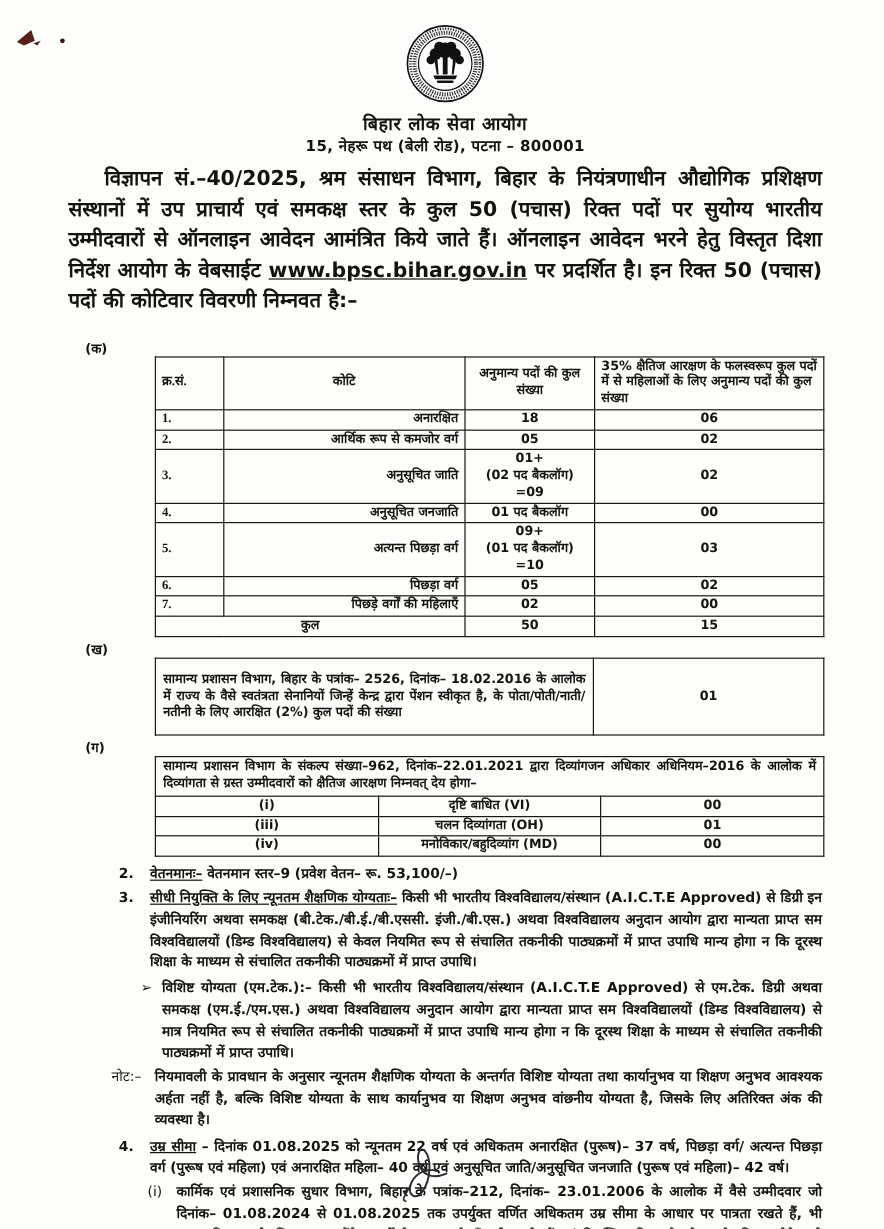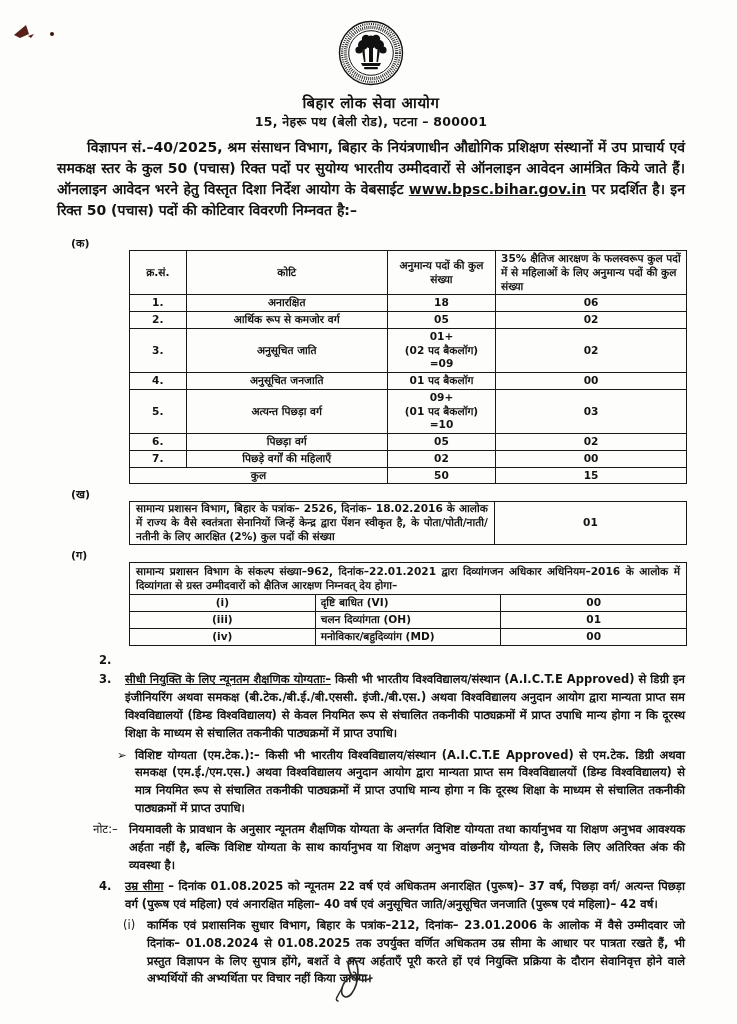--- a/index.html
+++ b/index.html
@@ -13,41 +13,41 @@
   .page{position:relative;width:737px;height:1024px;overflow:hidden;font-weight:600;}
   .content{position:absolute;left:57px;top:20px;width:628px;}
 
   
   .header{text-align:center;}
   .seal{display:inline-block;width:66px;height:66px;}
   .org-name{font-size:15px;font-weight:bold;margin-top:2px;letter-spacing:.5px;}
   .address{font-size:12.5px;font-weight:bold;margin-top:1px;letter-spacing:.3px;}
 
   
-  .intro{margin-top:7px;font-size:14px;line-height:1.5;text-align:justify;text-indent:30px;}
+  .intro{margin-top:7px;font-size:17px;line-height:1.5;text-align:justify;text-indent:30px;}
   .weblink{font-weight:bold;text-decoration:underline;}
 
   .sec-label{font-size:11px;margin:2px 0 0 14px;}
 
   
   table{border-collapse:collapse;margin-left:72px;width:558px;table-layout:fixed;}
   table,th,td{border:1.4px solid #1a1815;}
   th,td{padding:1px 5px;font-size:10.6px;line-height:1.3;vertical-align:middle;}
   th{font-weight:bold;}
-  .t1-c1{width:9%;text-align:center;}
-  .t1-c2{width:37%;text-align:center;}
+  .t1-c1{width:9%;text-align:left;font-family:Liberation Serif, serif;}
+  .t1-c2{width:37%;text-align:right;}
   .t1-c3{width:19%;text-align:center;white-space:pre-line;}
   .t1-c4{width:35%;text-align:center;}
   th.t1-c4{text-align:left;}
   .total-row td{font-weight:bold;}
-  .t2-left{width:66%;text-align:justify;padding:0 6px;}
+  .t2-left{width:66%;text-align:justify;padding:11px 6px;}
   .t2-right{width:34%;text-align:center;}
   .t3-intro{text-align:justify;padding:2px 6px;}
   .t3-c1{width:13%;text-align:center;}
-  .t3-c2{width:52%;text-align:left;}
+  .t3-c2{width:52%;text-align:center;}
   .t3-c3{width:35%;text-align:center;}
 
   
   .item{display:flex;margin-top:6px;font-size:11.5px;line-height:1.55;}
   .item .num{flex:0 0 26px;margin-left:42px;font-weight:bold;}
   .item .body{flex:1;text-align:justify;}
   .hd-bu{font-weight:bold;text-decoration:underline;}
   .hd-b{font-weight:bold;}
   .bullet-item .num{flex:0 0 18px;margin-left:60px;font-weight:bold;}
   .note-item .num{flex:0 0 36px;margin-left:36px;font-weight:normal;white-space:nowrap;}
@@ -190,20 +190,21 @@
       <tr>
         <td class="t3-c1">(iv)</td>
         <td class="t3-c2">मनोविकार/बहुदिव्यांग (MD)</td>
         <td class="t3-c3">00</td>
       </tr>
     </tbody>
       </table>
 
     <div class="item">
       <span class="num">2.</span>
+      <div class="body"><span class="hd-bu">वेतनमानः–</span><span> वेतनमान स्तर–9 (प्रवेश वेतन– रू. 53,100/–)</span></div>
     </div>
 
     <div class="item" style="margin-top:2px">
       <span class="num">3.</span>
       <div class="body"><span class="hd-bu">सीधी नियुक्ति के लिए न्यूनतम शैक्षणिक योग्यताः–</span><span> किसी भी भारतीय विश्वविद्यालय/संस्थान (A.I.C.T.E Approved) से डिग्री इन इंजीनियरिंग अथवा समकक्ष (बी.टेक./बी.ई./बी.एससी. इंजी./बी.एस.) अथवा विश्वविद्यालय अनुदान आयोग द्वारा मान्यता प्राप्त सम विश्वविद्यालयों (डिम्ड विश्वविद्यालय) से केवल नियमित रूप से संचालित तकनीकी पाठ्यक्रमों में प्राप्त उपाधि मान्य होगा न कि दूरस्थ शिक्षा के माध्यम से संचालित तकनीकी पाठ्यक्रमों में प्राप्त उपाधि।</span></div>
     </div>
 
     <div class="item bullet-item" style="margin-top:4px">
       <span class="num">➢</span>
       <div class="body"><span class="hd-b">विशिष्ट योग्यता (एम.टेक.):–</span><span> किसी भी भारतीय विश्वविद्यालय/संस्थान (A.I.C.T.E Approved) से एम.टेक. डिग्री अथवा समकक्ष (एम.ई./एम.एस.) अथवा विश्वविद्यालय अनुदान आयोग द्वारा मान्यता प्राप्त सम विश्वविद्यालयों (डिम्ड विश्वविद्यालय) से मात्र नियमित रूप से संचालित तकनीकी पाठ्यक्रमों में प्राप्त उपाधि मान्य होगा न कि दूरस्थ शिक्षा के माध्यम से संचालित तकनीकी पाठ्यक्रमों में प्राप्त उपाधि।</span></div>

